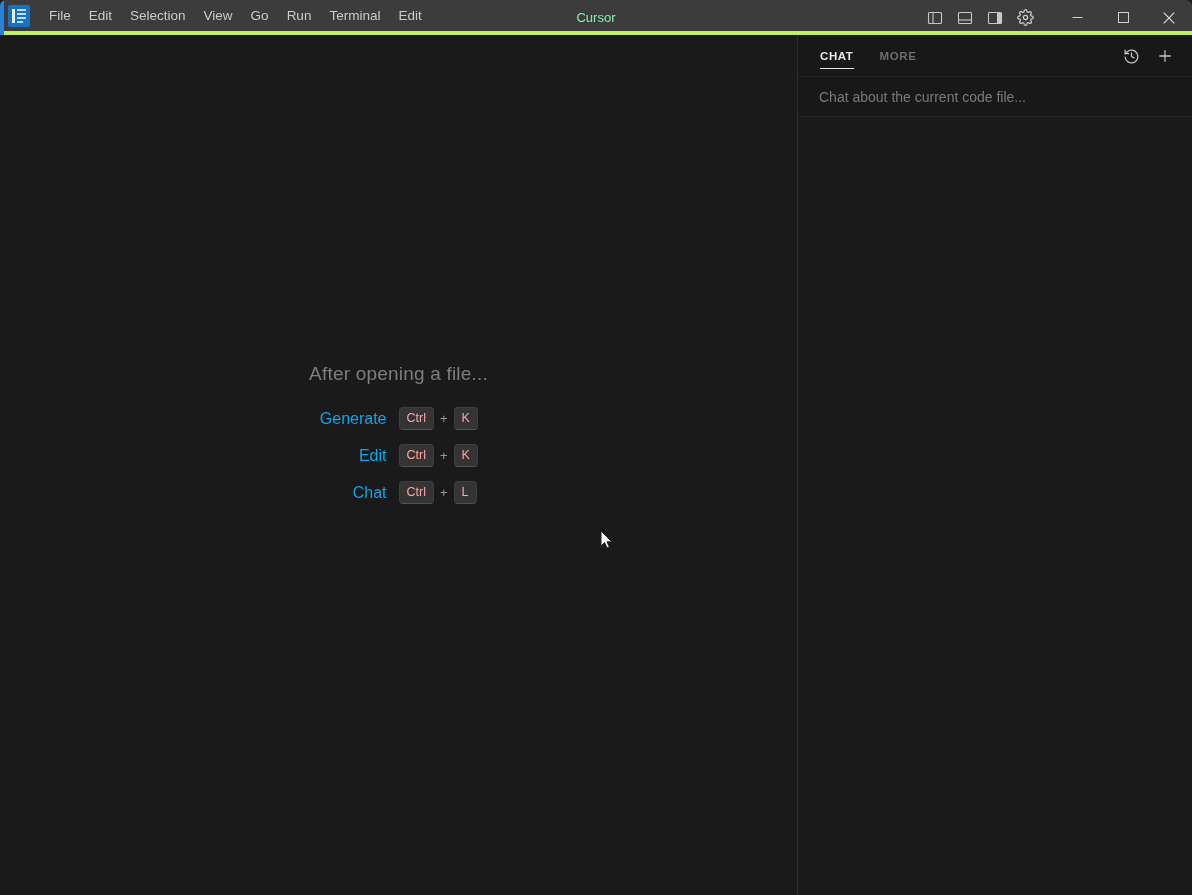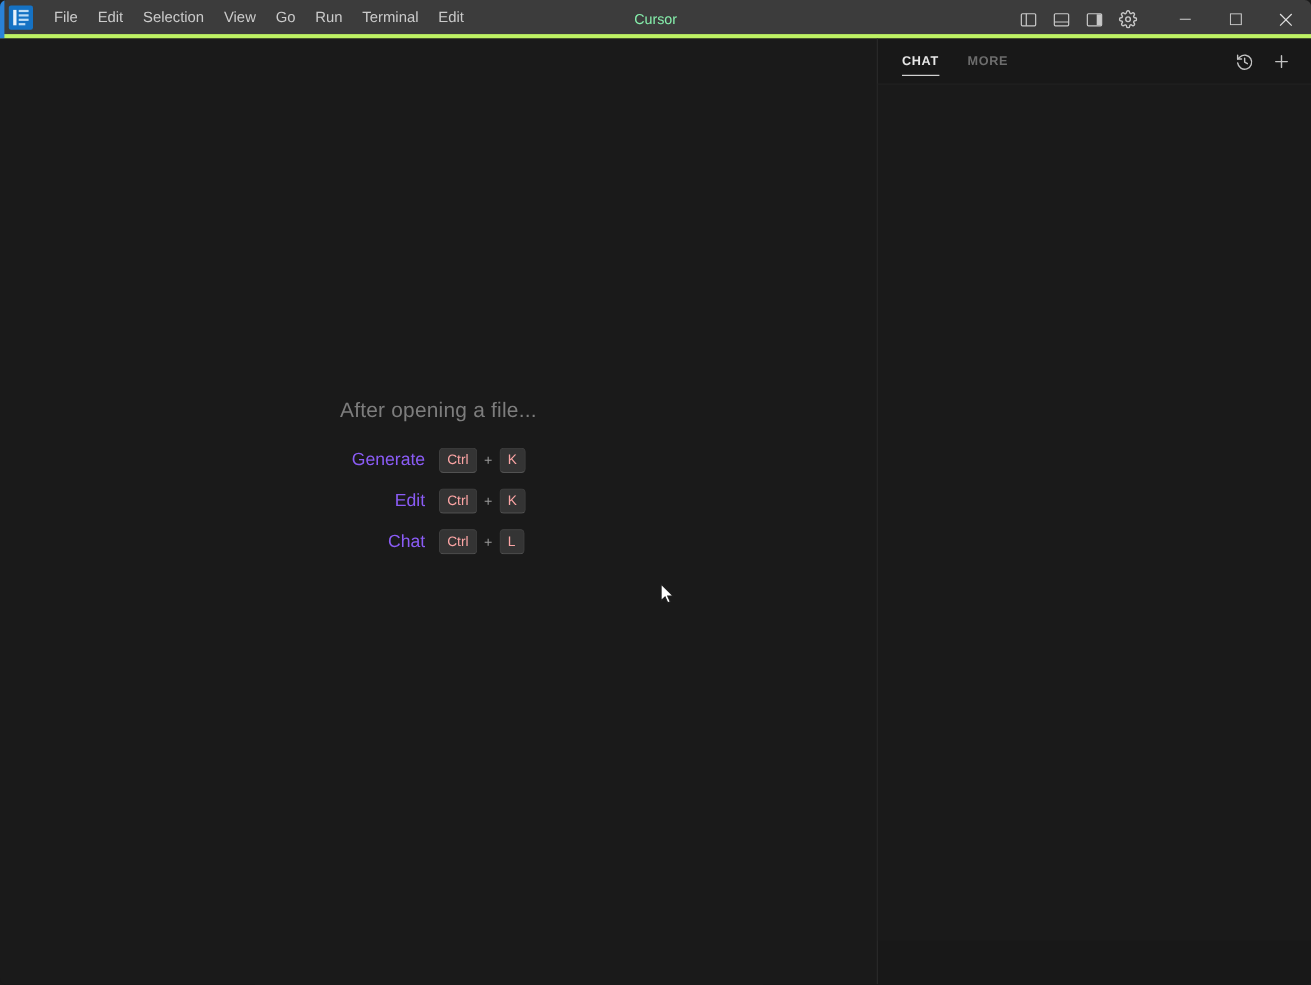--- a/index.html
+++ b/index.html
@@ -155,21 +155,21 @@
   }
 
   .hint-row {
     display: flex;
     align-items: center;
     margin-bottom: 14px;
     width: 190px;
   }
   .hint-label {
     font-size: 16px;
-    color: #8b5cf6;
+    color: #0ea5e9;
     width: 95px;
     text-align: right;
     padding-right: 12px;
     white-space: nowrap;
   }
   .keys { display: flex; align-items: center; }
   .key {
     background: #343434;
     color: #fca5a5;
     border: 1px solid #3e3e3e;
@@ -407,20 +407,23 @@
         </div>
         <div class="hdr-icon">
           <svg width="18" height="18" viewBox="0 0 24 24" fill="none" stroke="#c2c2c2" stroke-width="1.7" stroke-linecap="round">
             <line x1="12" y1="5" x2="12" y2="19"></line>
             <line x1="5" y1="12" x2="19" y2="12"></line>
           </svg>
         </div>
       </div>
     </div>
 
+    <div class="chat-input-area">
+      <span class="chat-placeholder">Chat about the current code file...</span>
+    </div>
 
     <div class="chat-body"></div>
   </div>
 
   <div class="mouse-cursor">
     <svg width="14" height="20" viewBox="0 0 14 20">
       <path d="M1,1 L1,16 L4.6,12.6 L7,18 L9.4,17 L7,11.8 L11.8,11.8 Z" fill="#ffffff" stroke="#202020" stroke-width="1"></path>
     </svg>
   </div>
 

